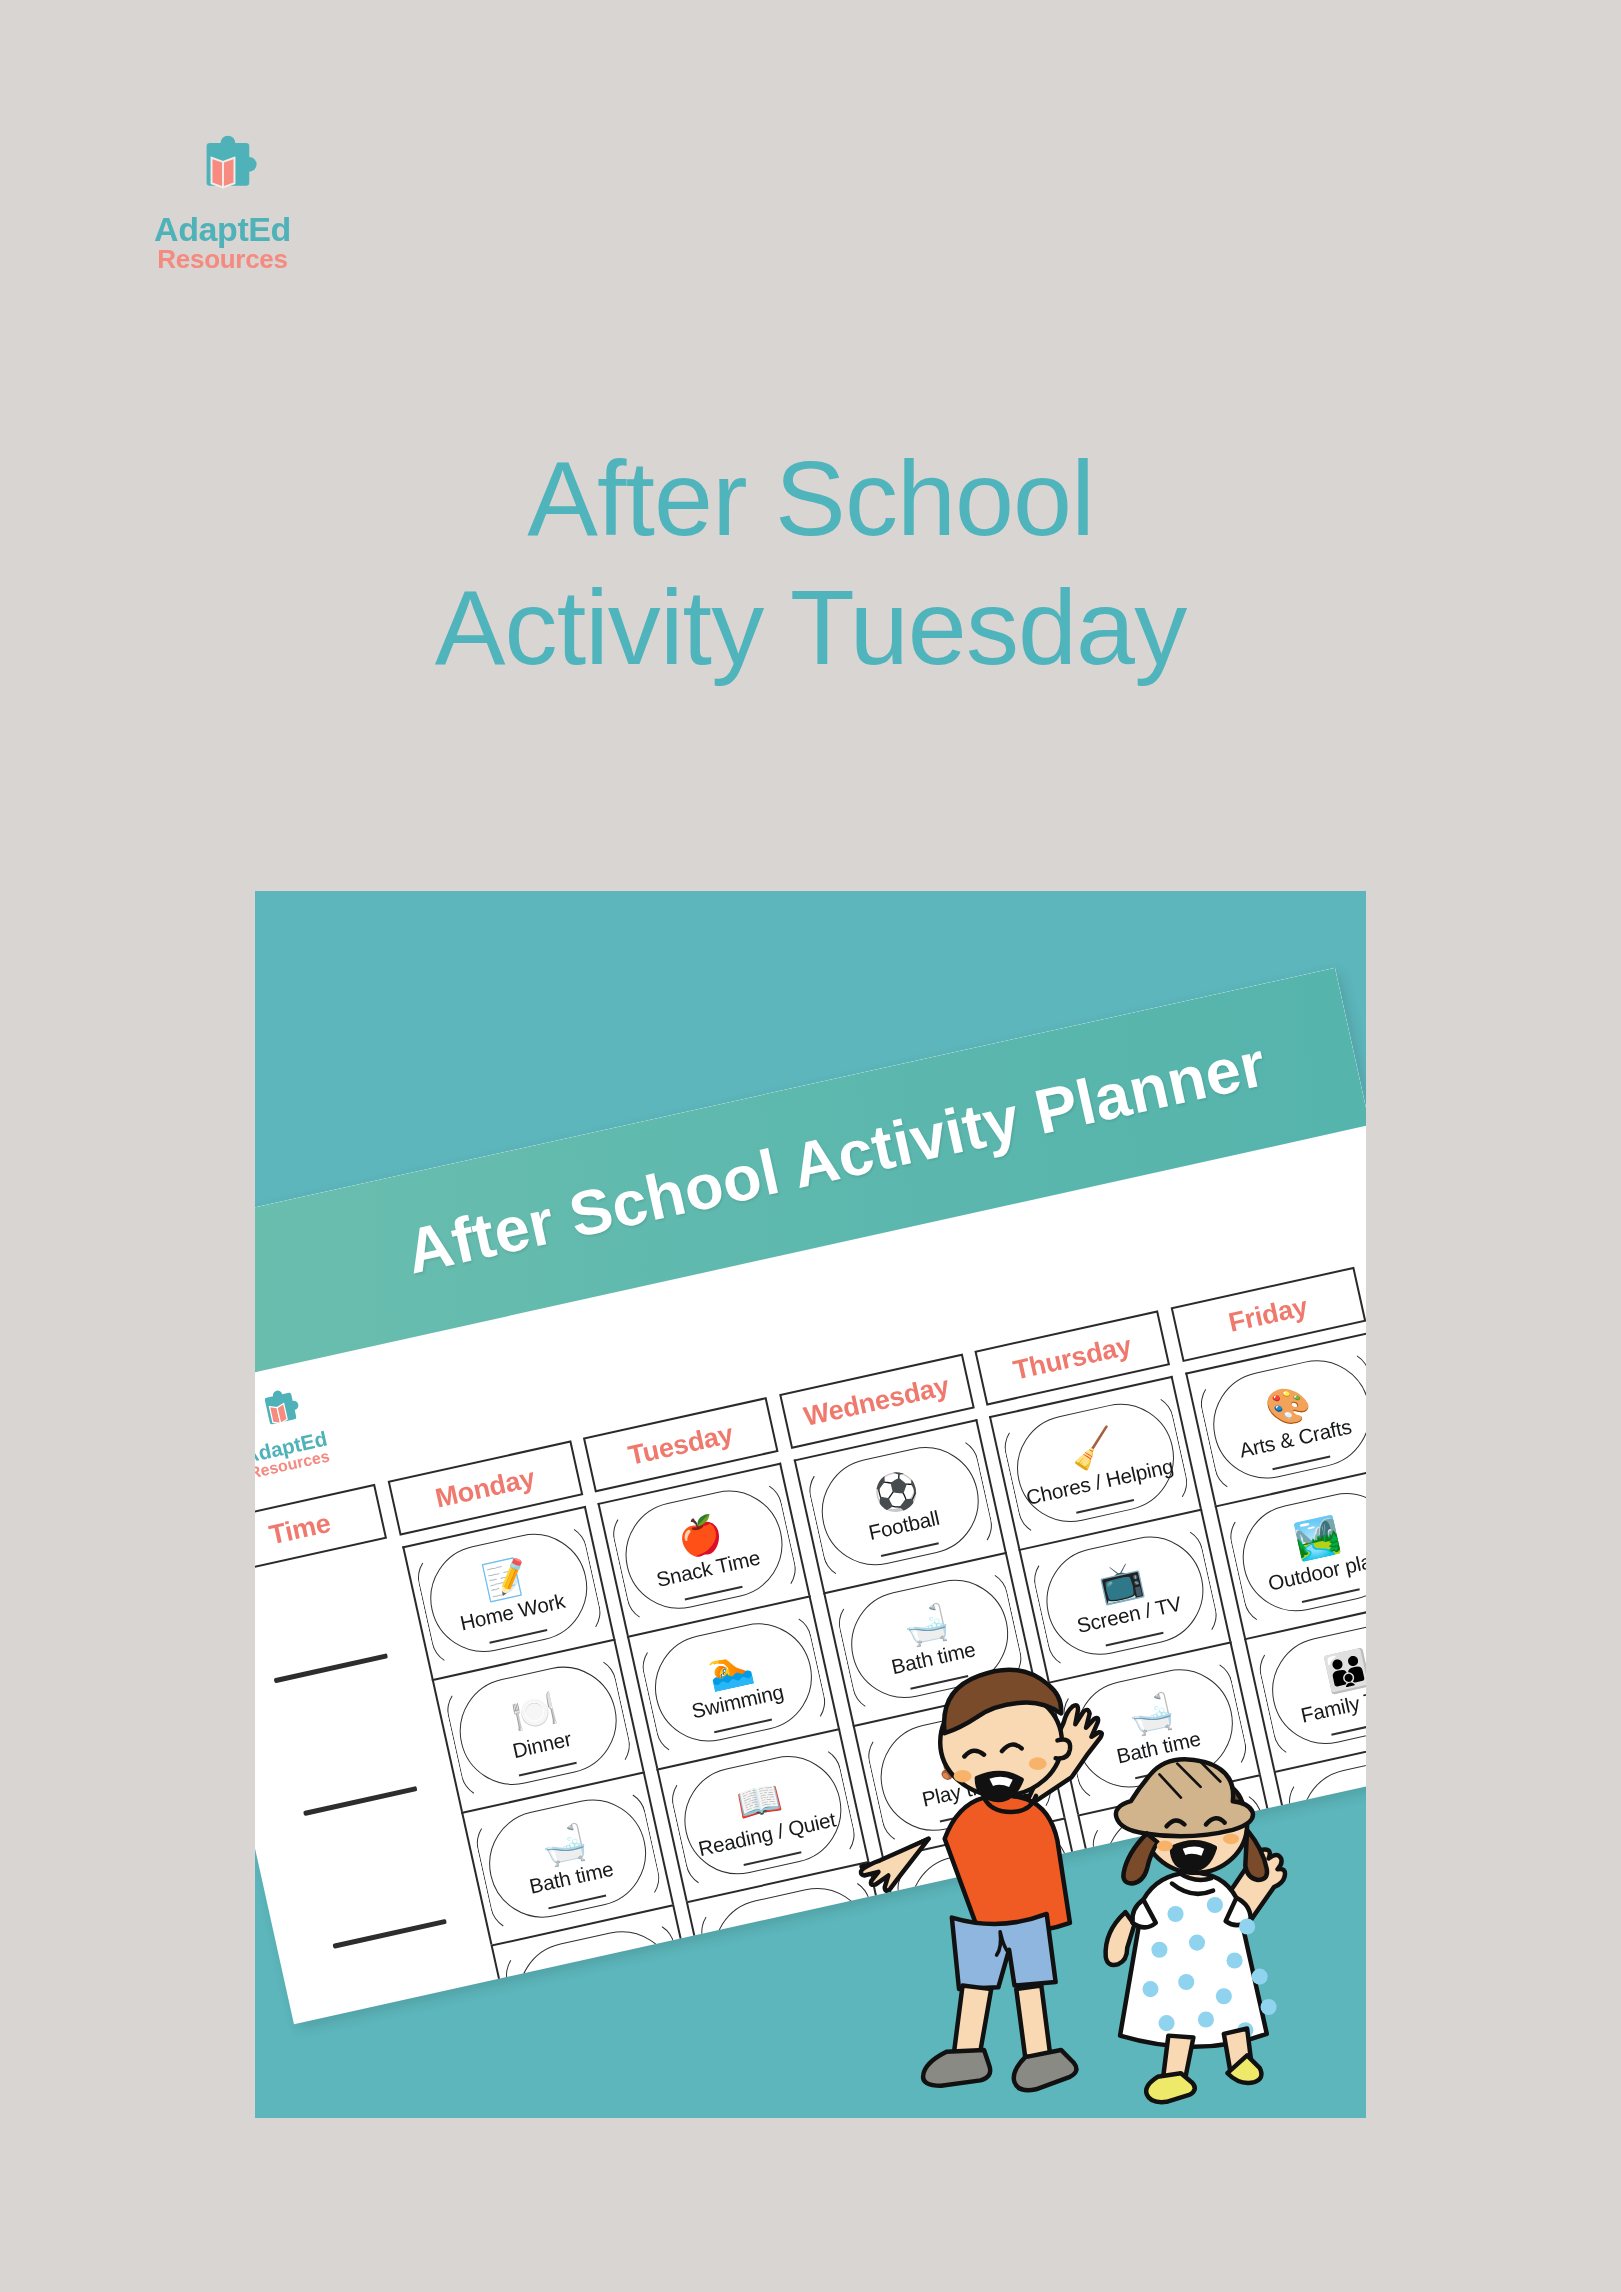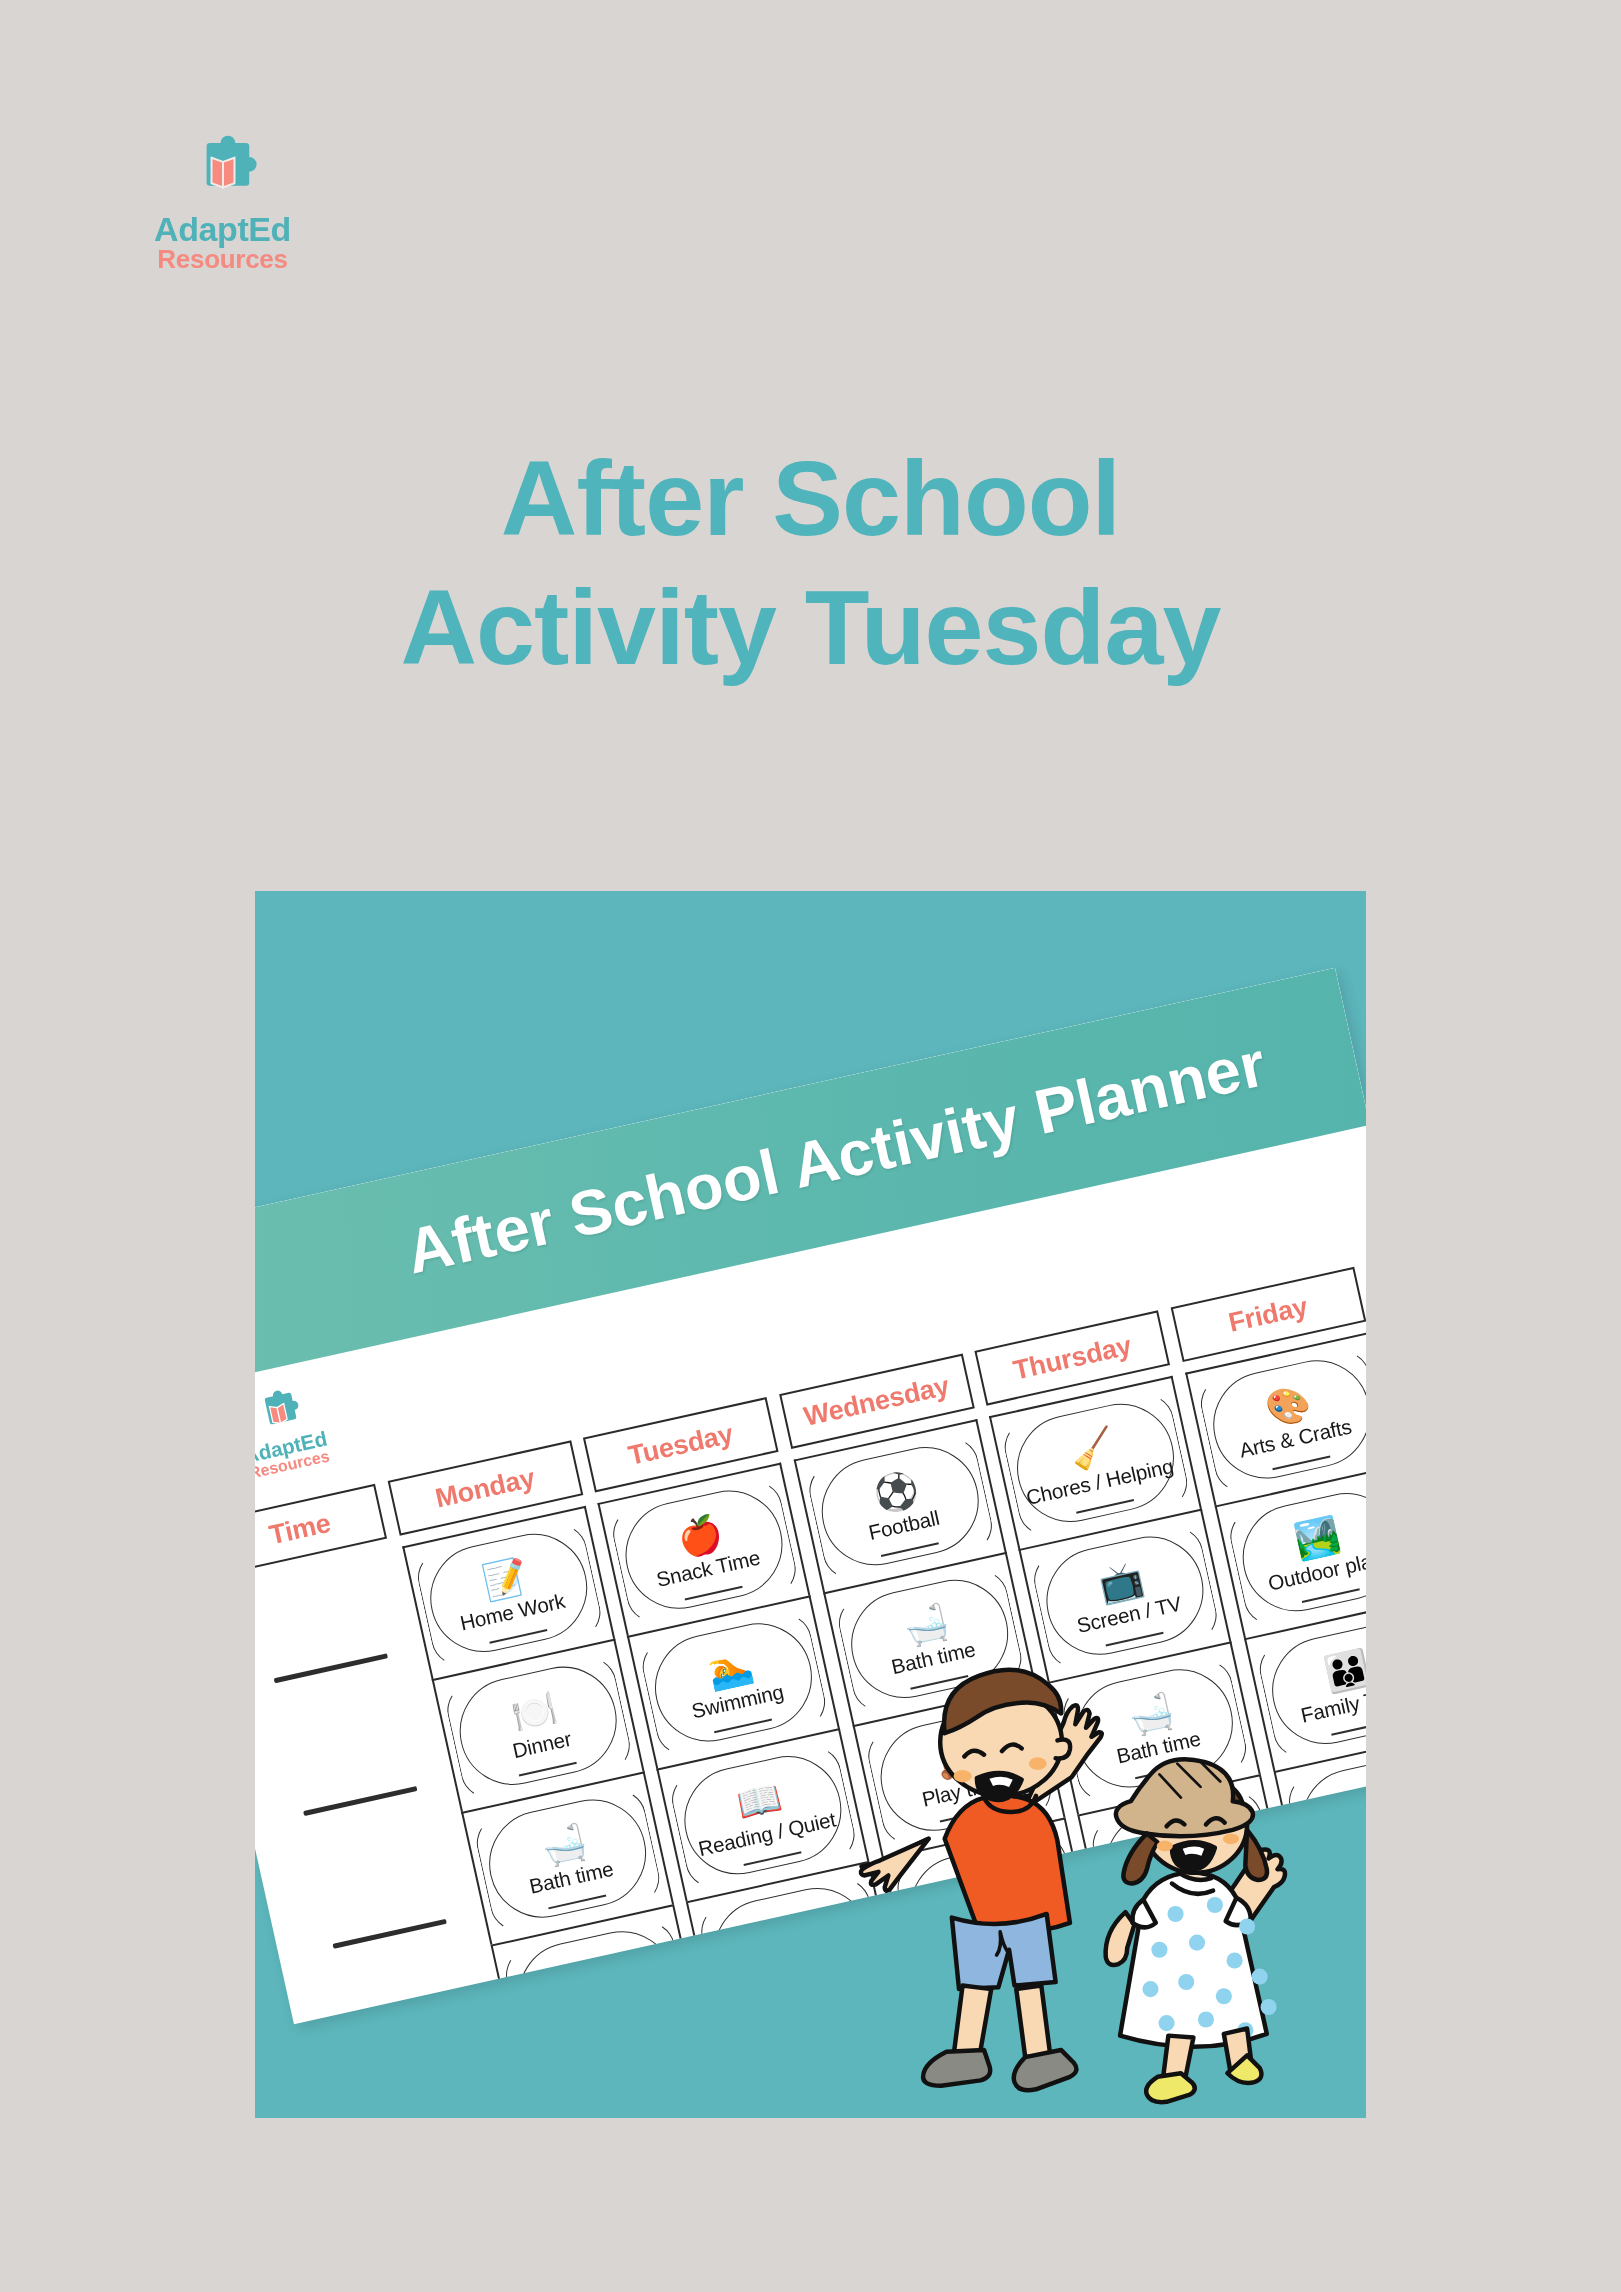--- a/index.html
+++ b/index.html
@@ -50,21 +50,21 @@
 
   
   .page-title {
     position: absolute;
     left: 0;
     top: 434px;
     width: 1621px;
     text-align: center;
     color: #4fb4bb;
     font-size: 106px;
-    font-weight: bold;
+    font-weight: normal;
     line-height: 1.22;
     letter-spacing: -0.9px;
   }
   .page-title .tl { display: block; }
 
   
   .showcase {
     position: absolute;
     left: 255px;
     top: 891px;

